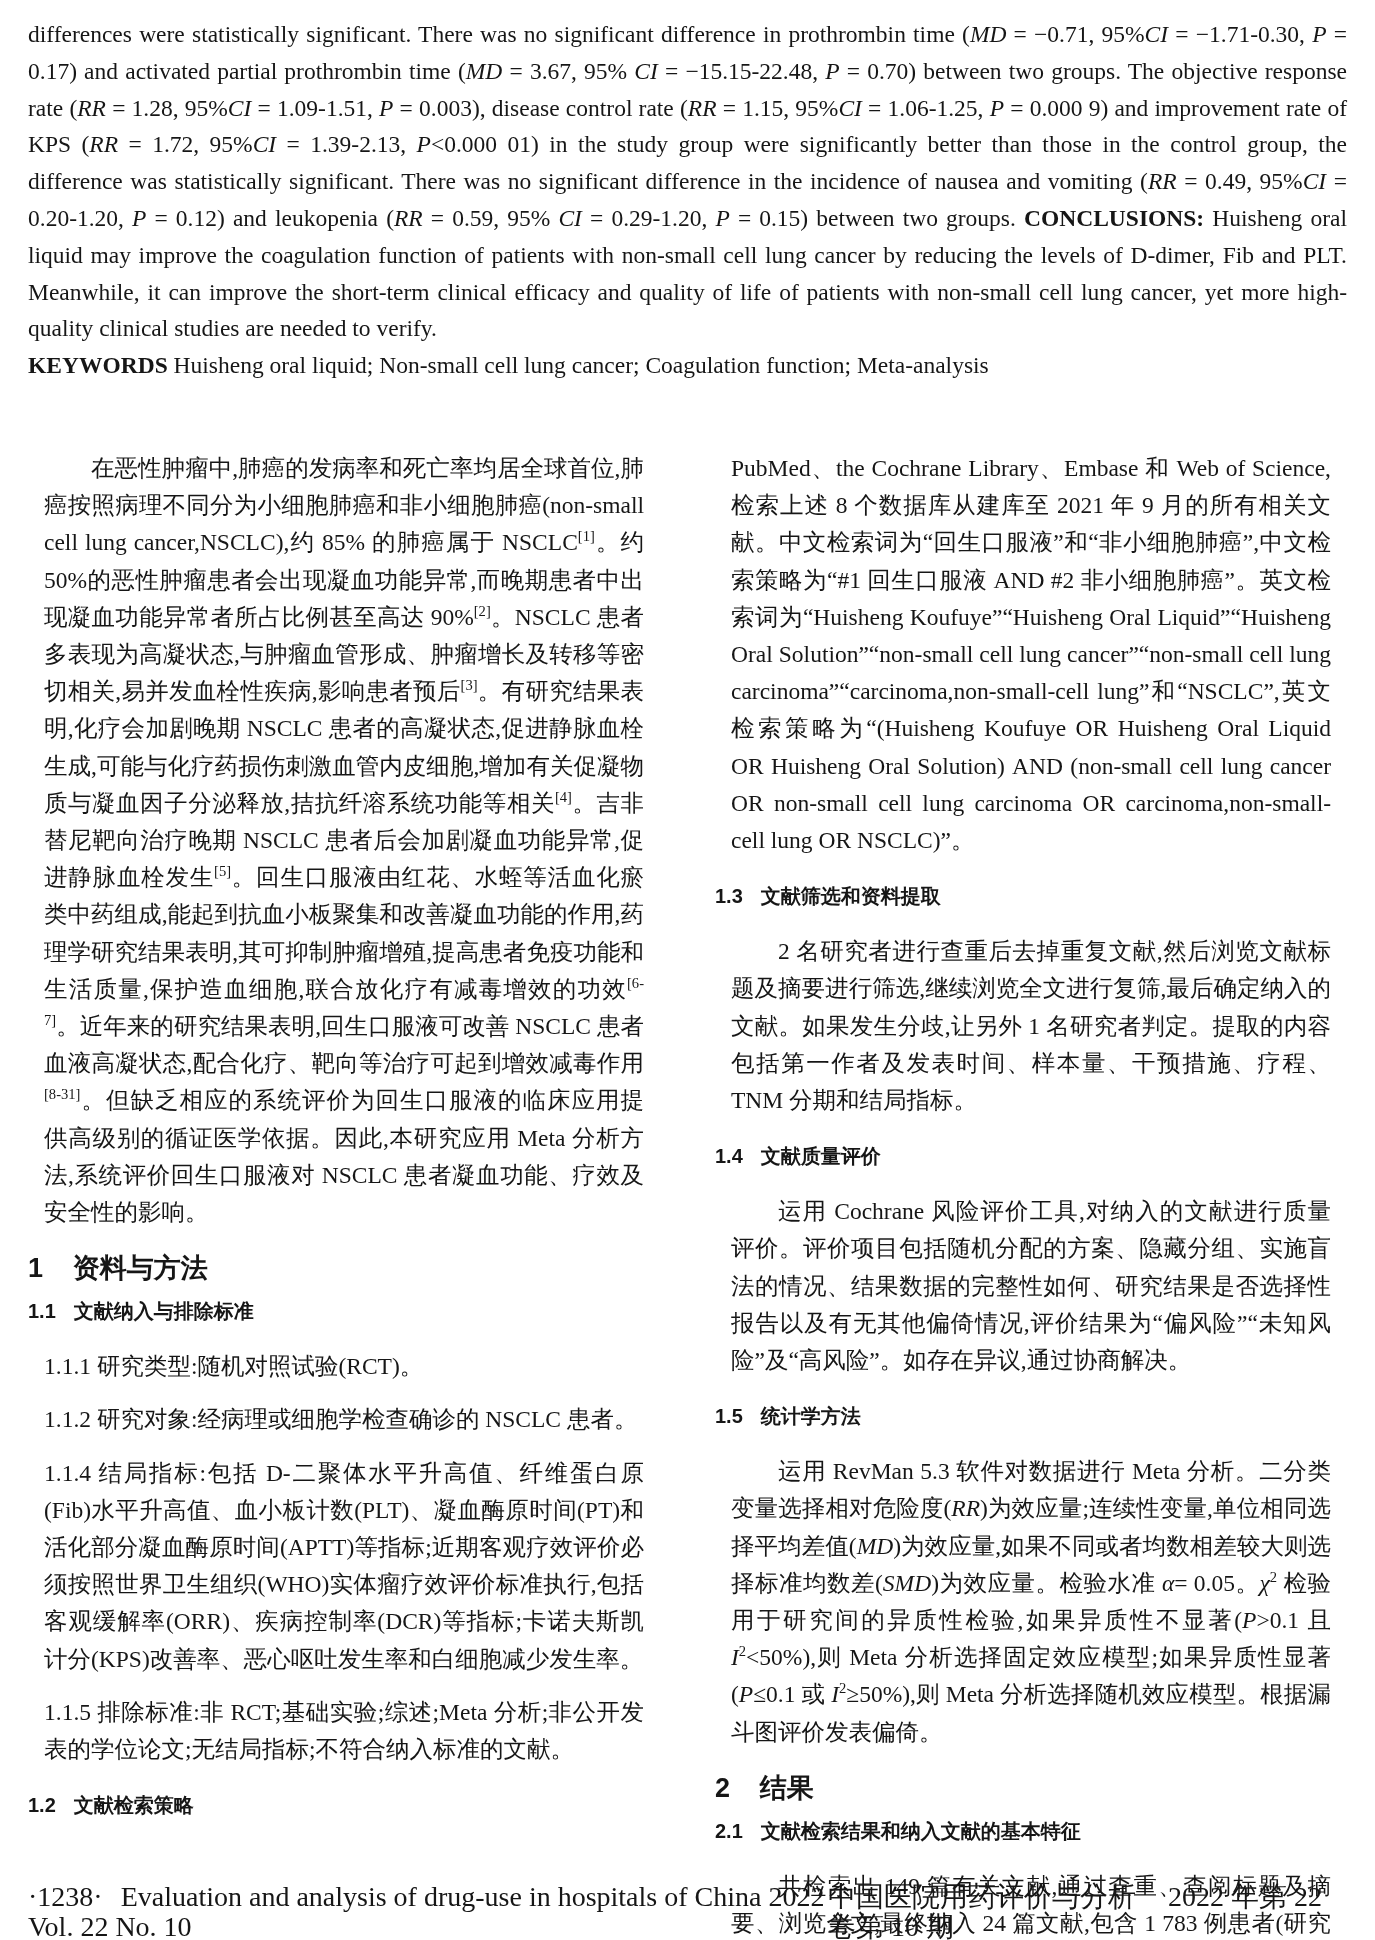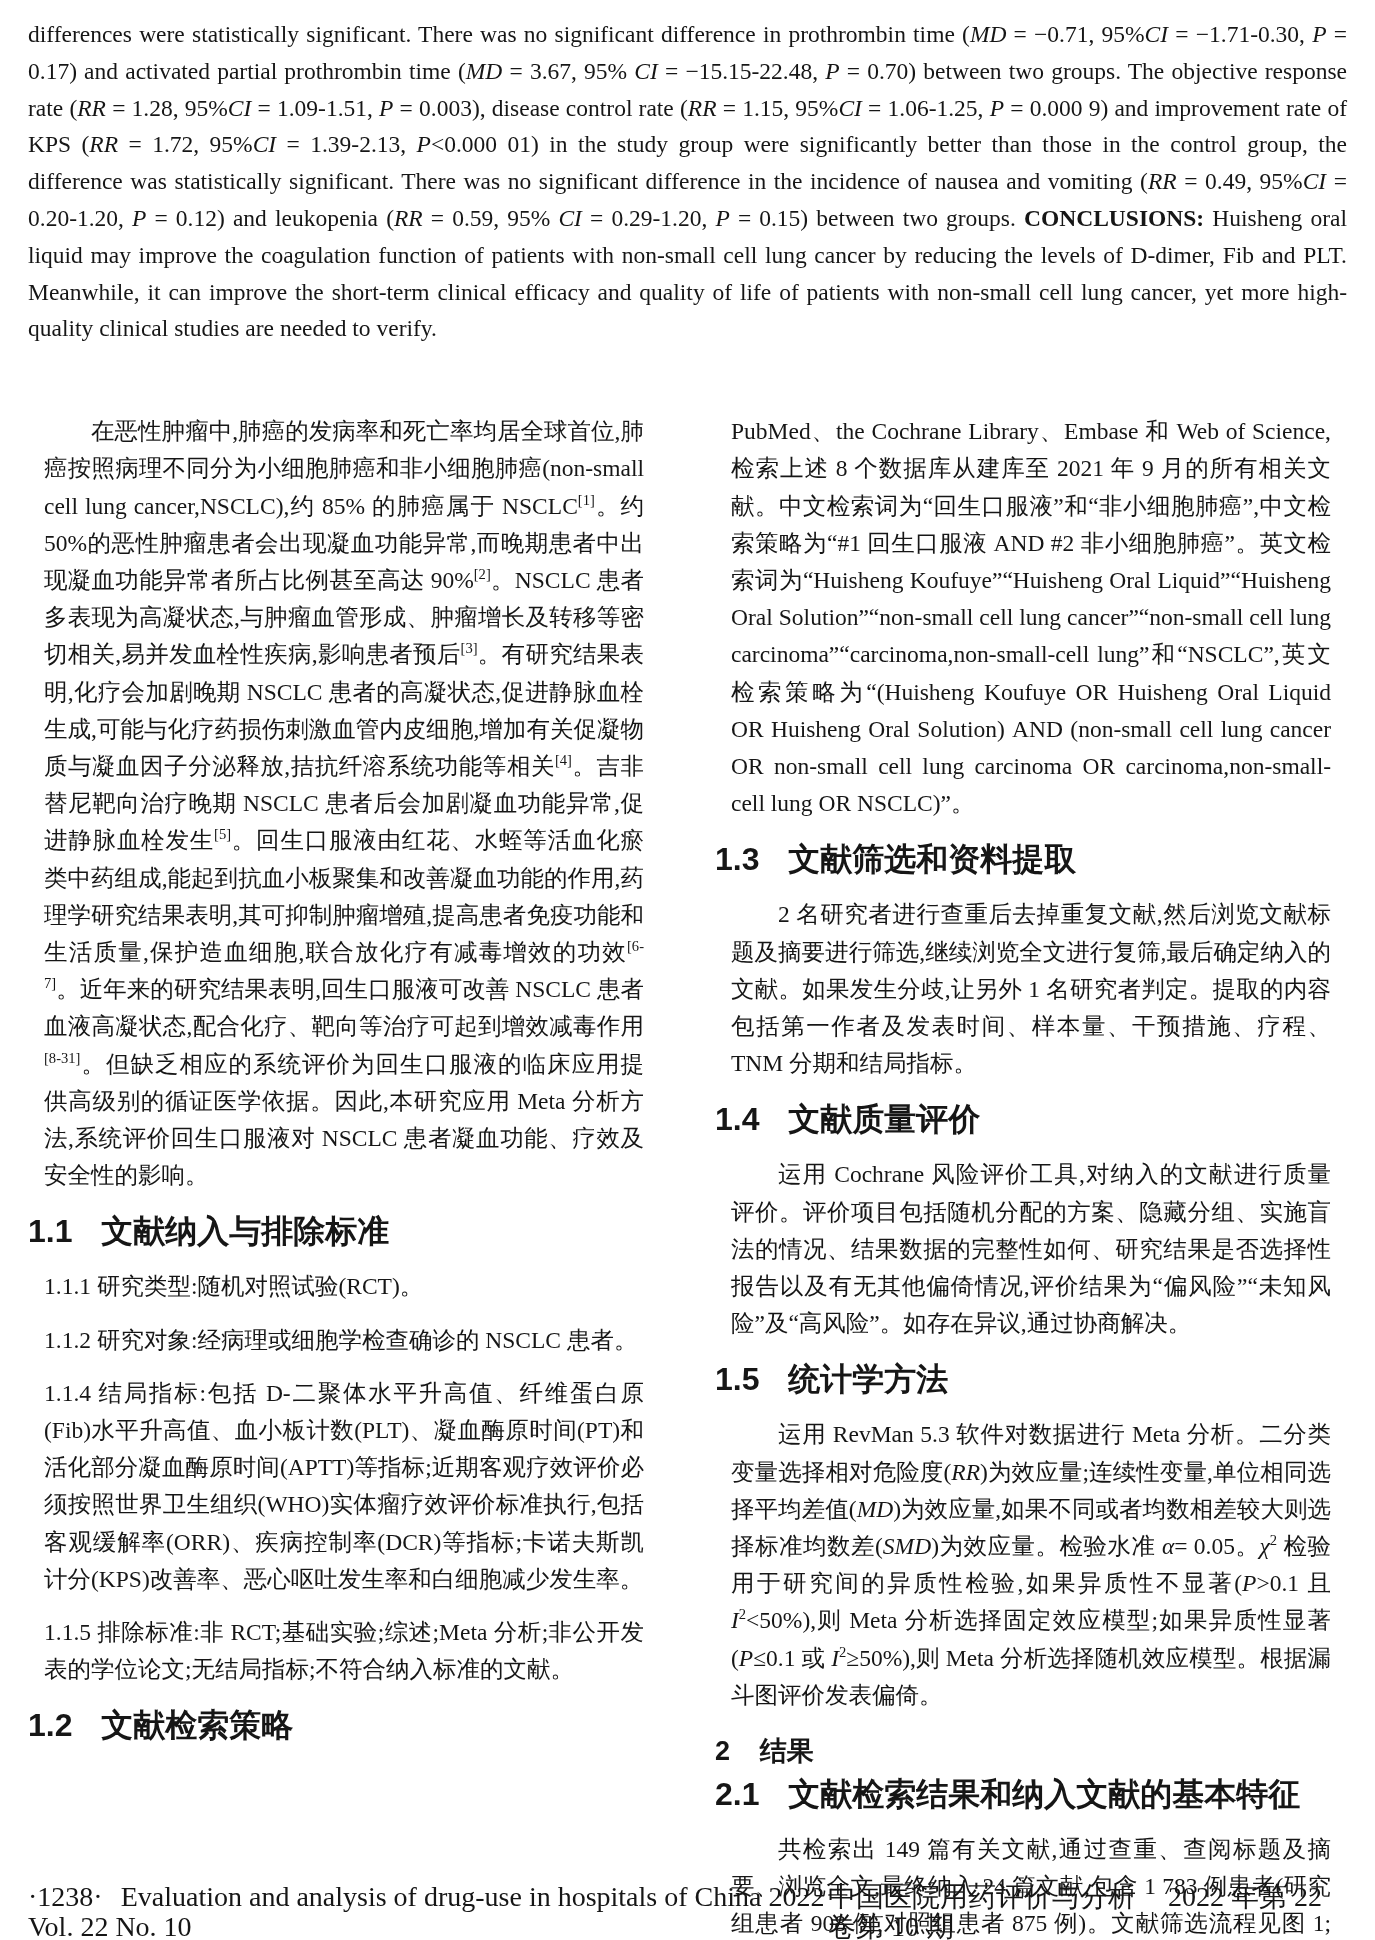--- a/index.html
+++ b/index.html
@@ -29,21 +29,21 @@
     font-family:"Liberation Serif","DejaVu Serif",serif;
   }
   .indent{text-indent:2em;}
 
   .h1{
     font-size:27px;font-weight:700;line-height:43px;margin:0;
     font-family:"Liberation Sans","DejaVu Sans",sans-serif;
     text-align:left;
   }
   .h2{
-    font-size:32px;font-weight:700;line-height:42px;margin:0;
+    font-size:20px;font-weight:700;line-height:42px;margin:0;
     font-family:"Liberation Sans","DejaVu Sans",sans-serif;
     text-align:left;
   }
   .h1 .hnum{margin-right:1.1em;}
   .h2 .hnum{margin-right:0.9em;}
 
   .i{font-style:italic;}
   .b{font-weight:700;}
   sup{font-size:0.62em;line-height:0;vertical-align:super;}
 
@@ -57,27 +57,31 @@
   .f-right .journal{margin-right:32px;}
 </style>
 </head>
 <body>
 
 <div class="page">
   <div class="content">
 
     <section class="abstract">
       <p class="eng"><span>differences were statistically significant.  There was no significant difference in prothrombin time (</span><span class="i">MD</span><span> = −0.71, 95%</span><span class="i">CI</span><span> = −1.71-0.30, </span><span class="i">P</span><span> = 0.17) and activated partial prothrombin time (</span><span class="i">MD</span><span> = 3.67, 95% </span><span class="i">CI</span><span> = −15.15-22.48, </span><span class="i">P</span><span> = 0.70) between two groups.  The objective response rate (</span><span class="i">RR</span><span> = 1.28, 95%</span><span class="i">CI</span><span> = 1.09-1.51, </span><span class="i">P</span><span> = 0.003), disease control rate (</span><span class="i">RR</span><span> = 1.15, 95%</span><span class="i">CI</span><span> = 1.06-1.25, </span><span class="i">P</span><span> = 0.000 9) and improvement rate of KPS (</span><span class="i">RR</span><span> = 1.72, 95%</span><span class="i">CI</span><span> = 1.39-2.13, </span><span class="i">P</span><span>&lt;0.000 01) in the study group were significantly better than those in the control group, the difference was statistically significant.  There was no significant difference in the incidence of nausea and vomiting (</span><span class="i">RR</span><span> = 0.49, 95%</span><span class="i">CI</span><span> = 0.20-1.20, </span><span class="i">P</span><span> = 0.12) and leukopenia (</span><span class="i">RR</span><span> = 0.59, 95% </span><span class="i">CI</span><span> = 0.29-1.20, </span><span class="i">P</span><span> = 0.15) between two groups. </span><span class="b">CONCLUSIONS:</span><span> Huisheng oral liquid may improve the coagulation function of patients with non-small cell lung cancer by reducing the levels of D-dimer, Fib and PLT.  Meanwhile, it can improve the short-term clinical efficacy and quality of life of patients with non-small cell lung cancer, yet more high-quality clinical studies are needed to verify.</span></p>
+      <p class="eng keywords"><span class="b">KEYWORDS</span><span>   Huisheng oral liquid; Non-small cell lung cancer; Coagulation function; Meta-analysis</span></p>
     </section>
 
     <section class="columns">
 
       <div class="col">
         <p class="zh indent"><span>在恶性肿瘤中,肺癌的发病率和死亡率均居全球首位,肺癌按照病理不同分为小细胞肺癌和非小细胞肺癌(non-small cell lung cancer,NSCLC),约 85% 的肺癌属于 NSCLC</span><sup>[1]</sup><span>。约 50%的恶性肿瘤患者会出现凝血功能异常,而晚期患者中出现凝血功能异常者所占比例甚至高达 90%</span><sup>[2]</sup><span>。NSCLC 患者多表现为高凝状态,与肿瘤血管形成、肿瘤增长及转移等密切相关,易并发血栓性疾病,影响患者预后</span><sup>[3]</sup><span>。有研究结果表明,化疗会加剧晚期 NSCLC 患者的高凝状态,促进静脉血栓生成,可能与化疗药损伤刺激血管内皮细胞,增加有关促凝物质与凝血因子分泌释放,拮抗纤溶系统功能等相关</span><sup>[4]</sup><span>。吉非替尼靶向治疗晚期 NSCLC 患者后会加剧凝血功能异常,促进静脉血栓发生</span><sup>[5]</sup><span>。回生口服液由红花、水蛭等活血化瘀类中药组成,能起到抗血小板聚集和改善凝血功能的作用,药理学研究结果表明,其可抑制肿瘤增殖,提高患者免疫功能和生活质量,保护造血细胞,联合放化疗有减毒增效的功效</span><sup>[6-7]</sup><span>。近年来的研究结果表明,回生口服液可改善 NSCLC 患者血液高凝状态,配合化疗、靶向等治疗可起到增效减毒作用</span><sup>[8-31]</sup><span>。但缺乏相应的系统评价为回生口服液的临床应用提供高级别的循证医学依据。因此,本研究应用 Meta 分析方法,系统评价回生口服液对 NSCLC 患者凝血功能、疗效及安全性的影响。</span></p>
 
+        <h2 class="h1">
+          <span class="hnum">1</span><span class="htitle">资料与方法</span>
+        </h2>
 
         <h3 class="h2">
           <span class="hnum">1.1</span><span class="htitle">文献纳入与排除标准</span>
         </h3>
 
         <p class="zh">1.1.1  研究类型:随机对照试验(RCT)。</p>
         <p class="zh">1.1.2  研究对象:经病理或细胞学检查确诊的 NSCLC 患者。</p>
         <p class="zh">1.1.4  结局指标:包括 D-二聚体水平升高值、纤维蛋白原(Fib)水平升高值、血小板计数(PLT)、凝血酶原时间(PT)和活化部分凝血酶原时间(APTT)等指标;近期客观疗效评价必须按照世界卫生组织(WHO)实体瘤疗效评价标准执行,包括客观缓解率(ORR)、疾病控制率(DCR)等指标;卡诺夫斯凯计分(KPS)改善率、恶心呕吐发生率和白细胞减少发生率。</p>
         <p class="zh">1.1.5  排除标准:非 RCT;基础实验;综述;Meta 分析;非公开发表的学位论文;无结局指标;不符合纳入标准的文献。</p>
 

